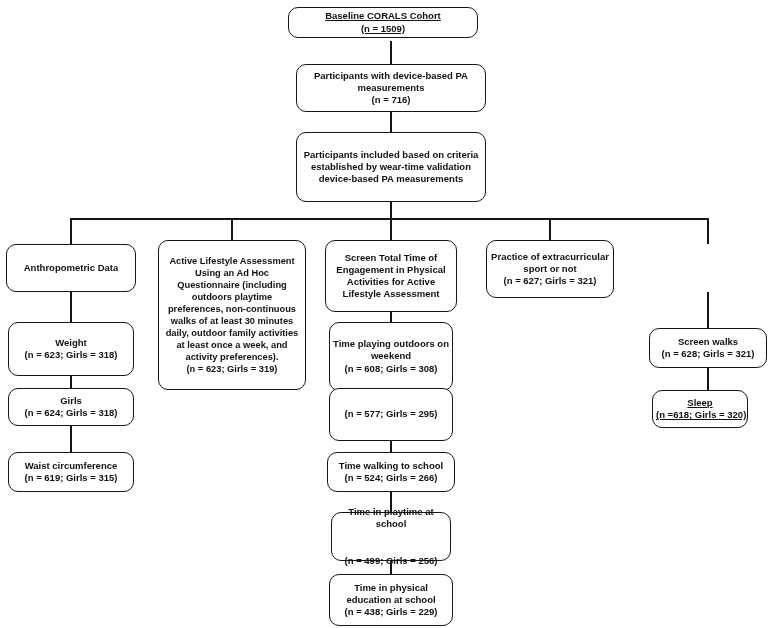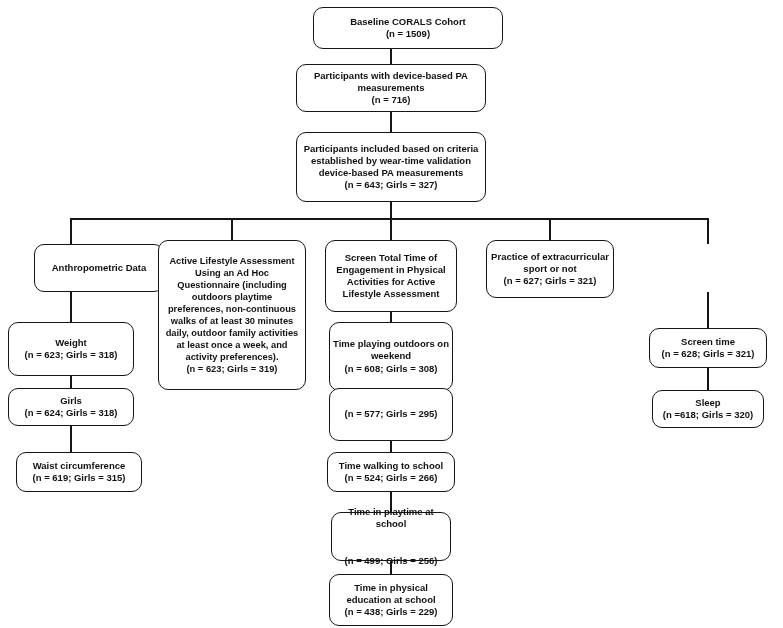--- a/index.html
+++ b/index.html
@@ -65,48 +65,47 @@
 
   <div class="vline" style="left:390.2px;top:312px;height:10px;"></div>
   <div class="vline" style="left:390.2px;top:376px;height:12px;"></div>
   <div class="vline" style="left:390.2px;top:441px;height:11px;"></div>
   <div class="vline" style="left:390.2px;top:492px;height:20px;"></div>
   <div class="vline" style="left:390.2px;top:561px;height:13px;"></div>
 
   <div class="vline" style="left:707.2px;top:292px;height:36px;"></div>
   <div class="vline" style="left:707.2px;top:368px;height:22px;"></div>
 
-  <div class="node" style="left:313px;top:7px;width:190px;height:42px;">
+  <div class="node" style="left:288px;top:7px;width:190px;height:31px;text-decoration:underline;">
     <div class="lbl">Baseline CORALS Cohort</div>
     <div class="nline">(n = 1509)</div>
   </div>
 
   <div class="node" style="left:296px;top:64px;width:190px;height:48px;">
     <div class="lbl">Participants with device-based PA measurements</div>
     <div class="nline">(n = 716)</div>
   </div>
 
   <div class="node" style="left:296px;top:132px;width:190px;height:70px;">
     <div class="lbl">Participants included based on criteria established by wear-time validation device-based PA measurements</div>
-    <div class="nline">(n = 643; Girls = 327)</div>
   </div>
 
-  <div class="node" style="left:6px;top:244px;width:130px;height:48px;margin-left:28px;">
+  <div class="node" style="left:6px;top:244px;width:130px;height:48px;">
     <div class="lbl">Anthropometric Data</div>
 
   </div>
   <div class="node" style="left:8px;top:322px;width:126px;height:54px;">
     <div class="lbl">Weight</div>
     <div class="nline">(n = 623; Girls = 318)</div>
   </div>
   <div class="node" style="left:8px;top:388px;width:126px;height:38px;">
     <div class="lbl">Girls</div>
     <div class="nline">(n = 624; Girls = 318)</div>
   </div>
-  <div class="node" style="left:8px;top:452px;width:126px;height:40px;margin-left:8px;">
+  <div class="node" style="left:8px;top:452px;width:126px;height:40px;">
     <div class="lbl">Waist circumference</div>
     <div class="nline">(n = 619; Girls = 315)</div>
   </div>
 
   <div class="node small" style="left:158px;top:240px;width:148px;height:150px;">
     <div class="lbl">Active Lifestyle Assessment Using an Ad Hoc Questionnaire (including outdoors playtime preferences, non-continuous walks of at least 30 minutes daily, outdoor family activities at least once a week, and activity preferences).</div>
     <div class="nline">(n = 623; Girls = 319)</div>
   </div>
 
   <div class="node" style="left:325px;top:240px;width:132px;height:72px;">
@@ -132,21 +131,21 @@
     <div class="lbl">Time in physical education at school</div>
     <div class="nline">(n = 438; Girls = 229)</div>
   </div>
 
   <div class="node" style="left:486px;top:240px;width:128px;height:58px;">
     <div class="lbl">Practice of extracurricular sport or not</div>
     <div class="nline">(n = 627; Girls = 321)</div>
   </div>
 
   <div class="node" style="left:649px;top:328px;width:118px;height:40px;">
-    <div class="lbl">Screen time</div>
+    <div class="lbl">Screen walks</div>
     <div class="nline">(n = 628; Girls = 321)</div>
   </div>
-  <div class="node" style="left:652px;top:390px;width:112px;height:38px;">
+  <div class="node" style="left:652px;top:390px;width:96px;height:38px;text-decoration:underline;">
     <div class="lbl">Sleep</div>
     <div class="nline">(n =618; Girls = 320)</div>
   </div>
 
 </div>
 
 </body></html>

